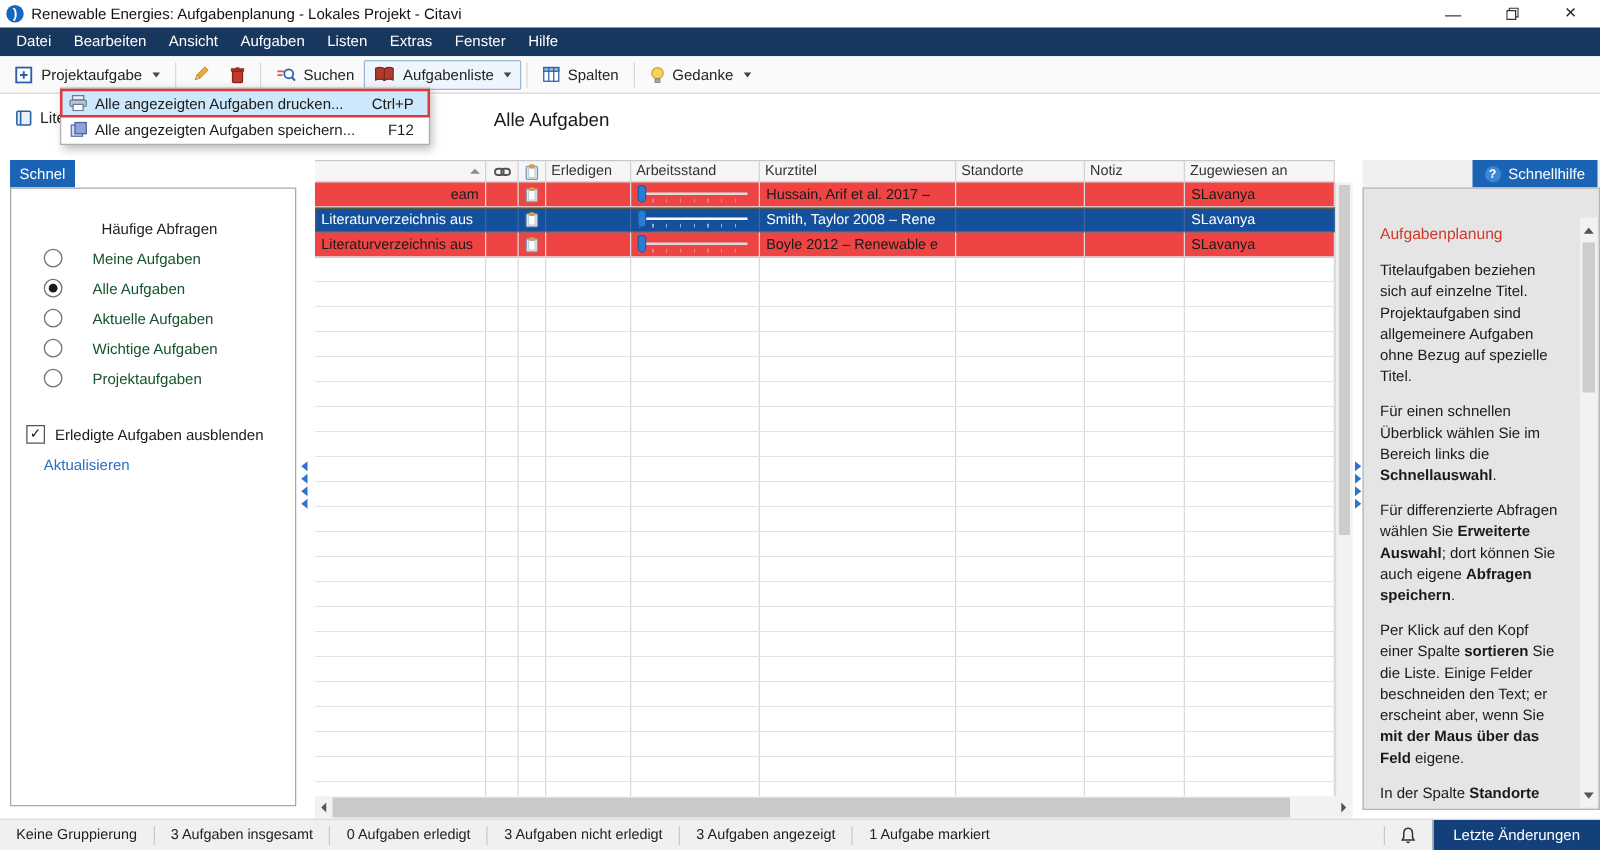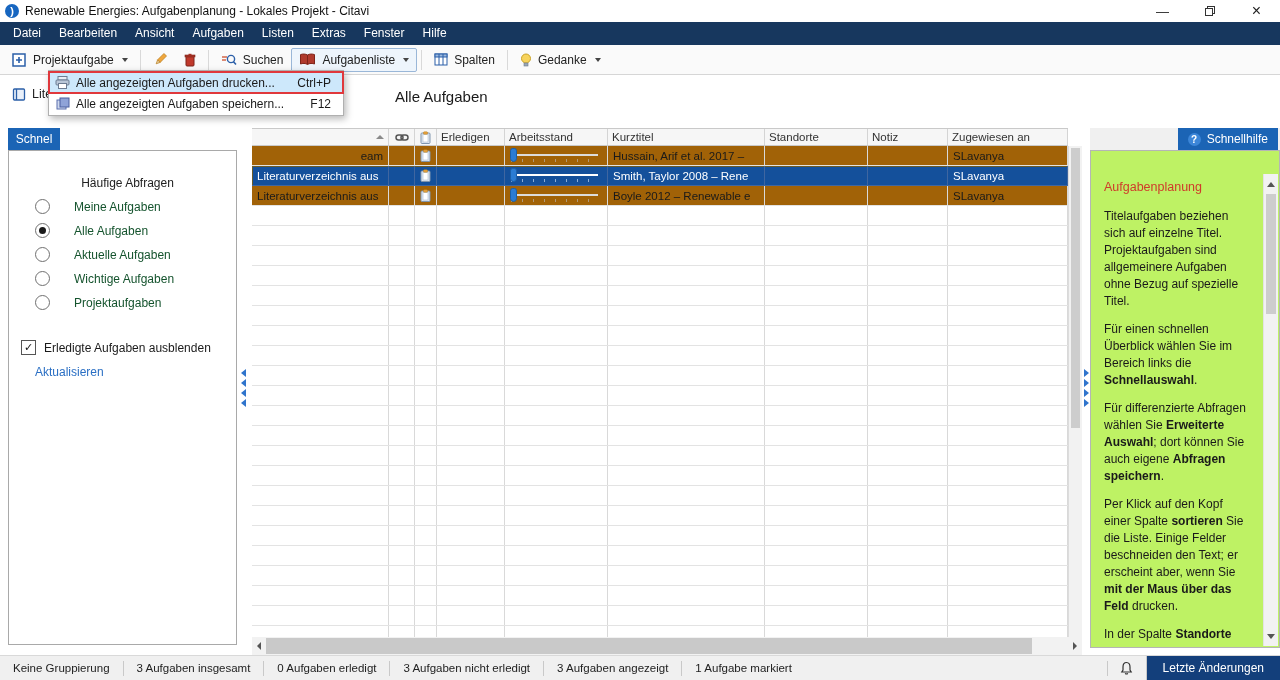--- a/index.html
+++ b/index.html
@@ -52,21 +52,21 @@
   .tri-r{width:0;height:0;border-top:4px solid transparent;border-bottom:4px solid transparent;border-left:5px solid #2f74cc;}
 
   
   .table{position:absolute;left:252px;top:128px;width:830px;height:527px;}
   .grid-cols{display:grid;grid-template-columns:137px 26px 22px 68px 103px 157px 103px 80px 120px;}
   .thead{position:absolute;top:0;left:0;width:816px;height:18px;background:#f6f6f6;border-top:1px solid #c9c9c9;
          border-bottom:1px solid #c9c9c9;box-sizing:border-box;font-size:11.5px;color:#333;}
   .th{border-right:1px solid #d4d4d4;display:flex;align-items:center;padding:0 4px;overflow:hidden;white-space:nowrap;box-sizing:border-box;}
   .th.center{justify-content:center;}
   .sort-mark{margin-left:auto;width:0;height:0;border-left:4px solid transparent;border-right:4px solid transparent;border-bottom:4px solid #8a8a8a;}
-  .tr{position:absolute;left:0;width:816px;height:20px;font-size:11.5px;color:#1a1a1a;background:#a16207;}
+  .tr{position:absolute;left:0;width:816px;height:20px;font-size:11.5px;color:#1a1a1a;background:#ef4444;}
   .td{border-right:1px solid #d9d9d9;border-bottom:1px solid #e3e3e3;display:flex;align-items:center;padding:0 5px;
       overflow:hidden;white-space:nowrap;box-sizing:border-box;}
   .td.center{justify-content:center;padding:0;}
   .td.align-r{justify-content:flex-end;}
   .tr.selected{background:#14509b;color:#fff;box-shadow:inset 0 0 0 1px #6b5b28;}
   .tr.selected .td{border-right-color:#3f66a0;border-bottom-color:#3f66a0;}
   .slider{position:relative;width:100%;height:100%;}
   .slider-track{position:absolute;left:6px;right:9px;top:8px;height:2px;background:#dcdcdc;}
   .tr.selected .slider-track{background:#fff;}
   .slider-ticks{position:absolute;left:6px;right:9px;top:13px;height:3px;
@@ -93,21 +93,21 @@
   .tri-hr{width:0;height:0;border-top:4px solid transparent;border-bottom:4px solid transparent;border-left:4px solid #555;}
   .hthumb{position:absolute;left:14px;top:1px;width:766px;height:16px;background:#c9c9c9;}
 
   
   .help{position:absolute;left:1090px;top:128px;width:190px;height:520px;}
   .help-tabstrip{position:absolute;top:0;left:0;right:0;height:22px;background:#f0f0f0;}
   .help-tab{position:absolute;right:2px;top:0;height:22px;background:#1b64b5;color:#fff;display:flex;align-items:center;gap:6px;
             padding:0 10px;font-size:12px;}
   .qicon{width:13px;height:13px;border-radius:50%;background:#3c86d8;color:#fff;font-size:10px;font-weight:bold;
          display:flex;align-items:center;justify-content:center;line-height:13px;}
-  .help-body{position:absolute;top:22px;left:0;right:0;bottom:0;background:#bef264;border:1px solid #b5b5b5;box-sizing:border-box;}
+  .help-body{position:absolute;top:22px;left:0;right:0;bottom:0;background:#e5e5e5;border:1px solid #b5b5b5;box-sizing:border-box;}
   .help-content{position:absolute;top:0;left:13px;right:30px;bottom:2px;overflow:hidden;font-size:12px;line-height:1.42;color:#1a1a1a;}
   .help-title{margin-top:28px;color:#cf3b2a;font-size:12.5px;}
   .help-p{margin-top:11px;}
   .help-p b{font-weight:bold;}
   .help-scroll{position:absolute;right:1px;top:23px;bottom:1px;width:15px;background:#f2f2f2;border-left:1px solid #e3e3e3;box-sizing:border-box;}
   .hs-arrow{position:absolute;left:0;width:14px;height:16px;display:flex;align-items:center;justify-content:center;}
   .tri-up{width:0;height:0;border-left:4px solid transparent;border-right:4px solid transparent;border-bottom:5px solid #555;}
   .tri-dn{width:0;height:0;border-left:4px solid transparent;border-right:4px solid transparent;border-top:5px solid #555;}
   .hs-thumb{position:absolute;left:2px;top:20px;width:10px;height:120px;background:#cdcdcd;}
 
@@ -399,21 +399,21 @@
         <span class="qicon">?</span>
         <span>Schnellhilfe</span>
       </div>
     </div>
     <div class="help-body">
       <div class="help-content">
         <div class="help-title">Aufgabenplanung</div>
         <div class="help-p"><span>Titelaufgaben beziehen sich auf einzelne Titel. Projektaufgaben sind allgemeinere Aufgaben ohne Bezug auf spezielle Titel.</span></div>
         <div class="help-p"><span>Für einen schnellen Überblick wählen Sie im Bereich links die </span><b>Schnellauswahl</b><span>.</span></div>
         <div class="help-p"><span>Für differenzierte Abfragen wählen Sie </span><b>Erweiterte Auswahl</b><span>; dort können Sie auch eigene </span><b>Abfragen speichern</b><span>.</span></div>
-        <div class="help-p"><span>Per Klick auf den Kopf einer Spalte </span><b>sortieren</b><span> Sie die Liste. Einige Felder beschneiden den Text; er erscheint aber, wenn Sie </span><b>mit der Maus über das Feld</b><span> drucken.</span></div>
+        <div class="help-p"><span>Per Klick auf den Kopf einer Spalte </span><b>sortieren</b><span> Sie die Liste. Einige Felder beschneiden den Text; er erscheint aber, wenn Sie </span><b>mit der Maus über das Feld</b><span> eigene.</span></div>
         <div class="help-p"><span>In der Spalte </span><b>Standorte</b><span> werden nur Bibliotheksstandorte</span></div>
       </div>
       <div class="help-scroll">
         <div class="hs-arrow" style="top:2px;">
             <span class="tri-up"></span>
           </div>
         <div class="hs-thumb"></div>
         <div class="hs-arrow" style="bottom:2px;">
             <span class="tri-dn"></span>
           </div>

